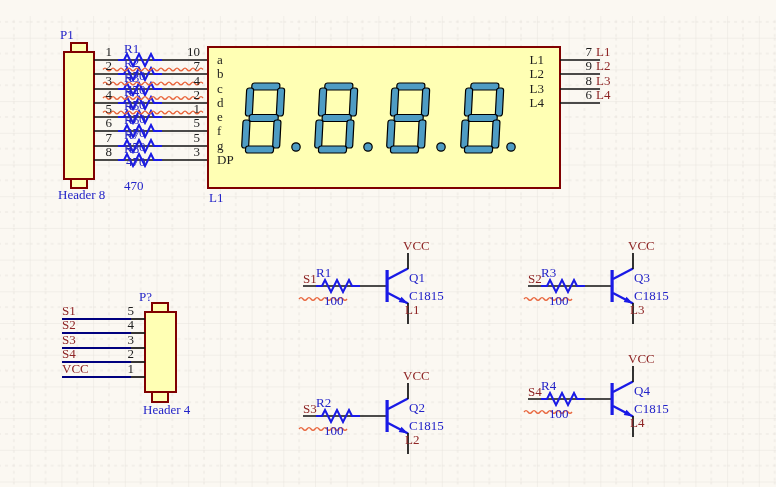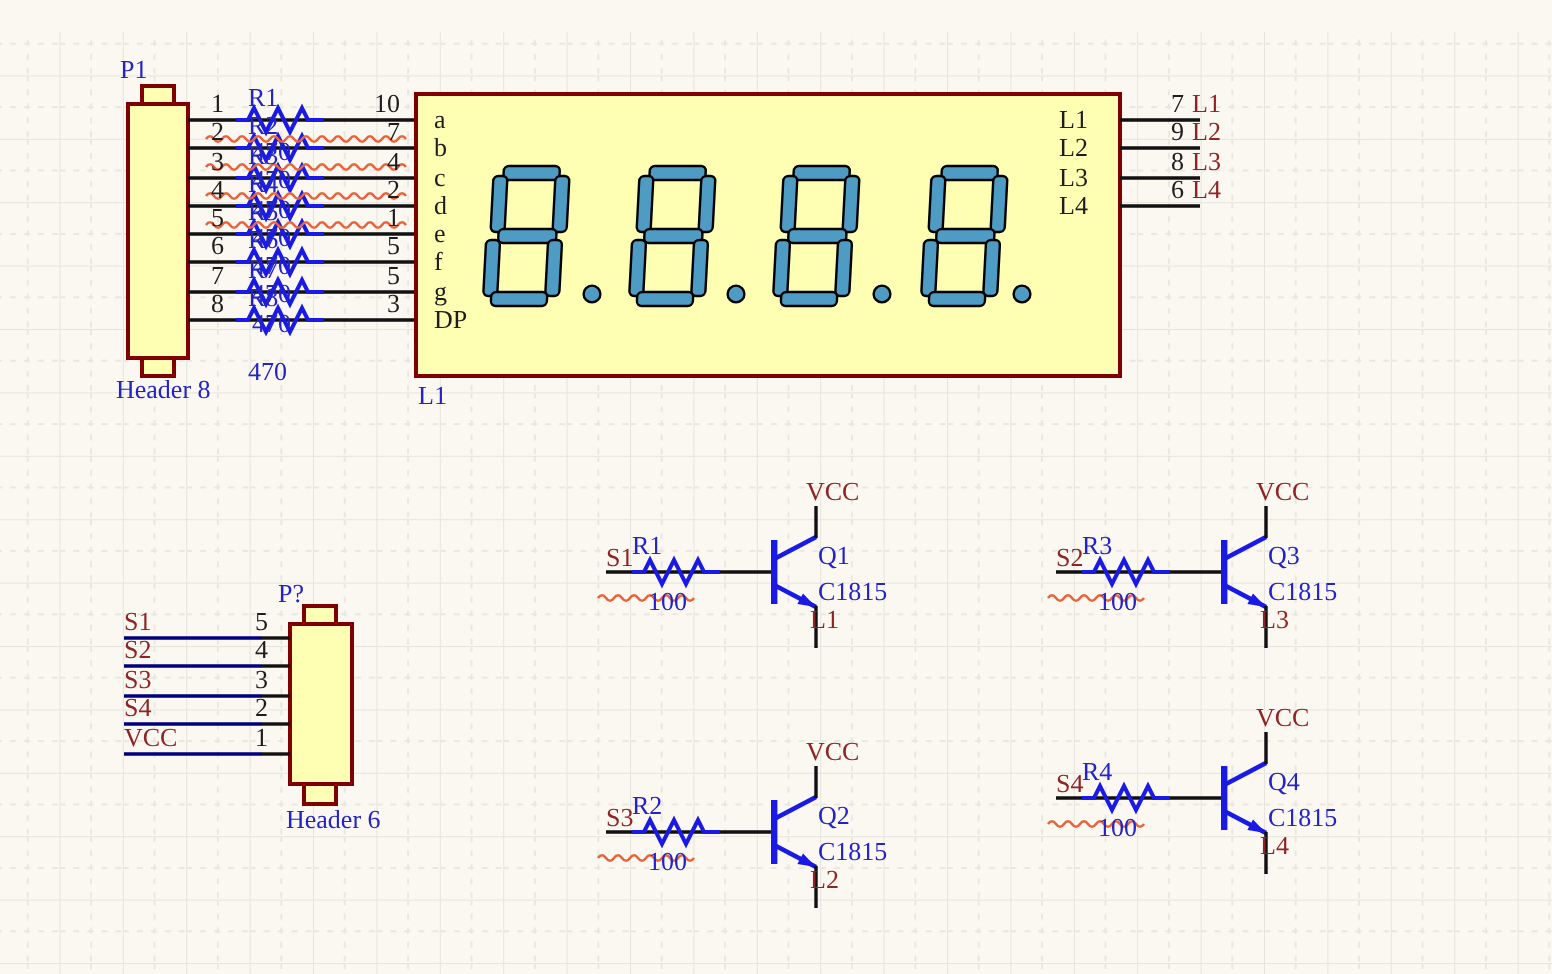--- a/index.html
+++ b/index.html
@@ -214,21 +214,21 @@
 <span class="t blk ra" style="left:564px;top:72px;width:28px">6</span>
 
 <span class="t red" style="left:596px;top:29px">L1</span>
 <span class="t red" style="left:596px;top:43px">L2</span>
 <span class="t red" style="left:596px;top:58px">L3</span>
 <span class="t red" style="left:596px;top:72px">L4</span>
 
 <span class="t blue" style="left:209px;top:175px">L1</span>
 
 <span class="t blue" style="left:139px;top:274px">P?</span>
-<span class="t blue" style="left:143px;top:387px">Header 6</span>
+<span class="t blue" style="left:143px;top:387px">Header 4</span>
 
 <span class="t red" style="left:62px;top:288px">S1</span>
 <span class="t red" style="left:62px;top:302px">S2</span>
 <span class="t red" style="left:62px;top:317px">S3</span>
 <span class="t red" style="left:62px;top:331px">S4</span>
 <span class="t red" style="left:62px;top:346px">VCC</span>
 
 <span class="t blk ra" style="left:110px;top:288px;width:24px">5</span>
 <span class="t blk ra" style="left:110px;top:302px;width:24px">4</span>
 <span class="t blk ra" style="left:110px;top:317px;width:24px">3</span>

